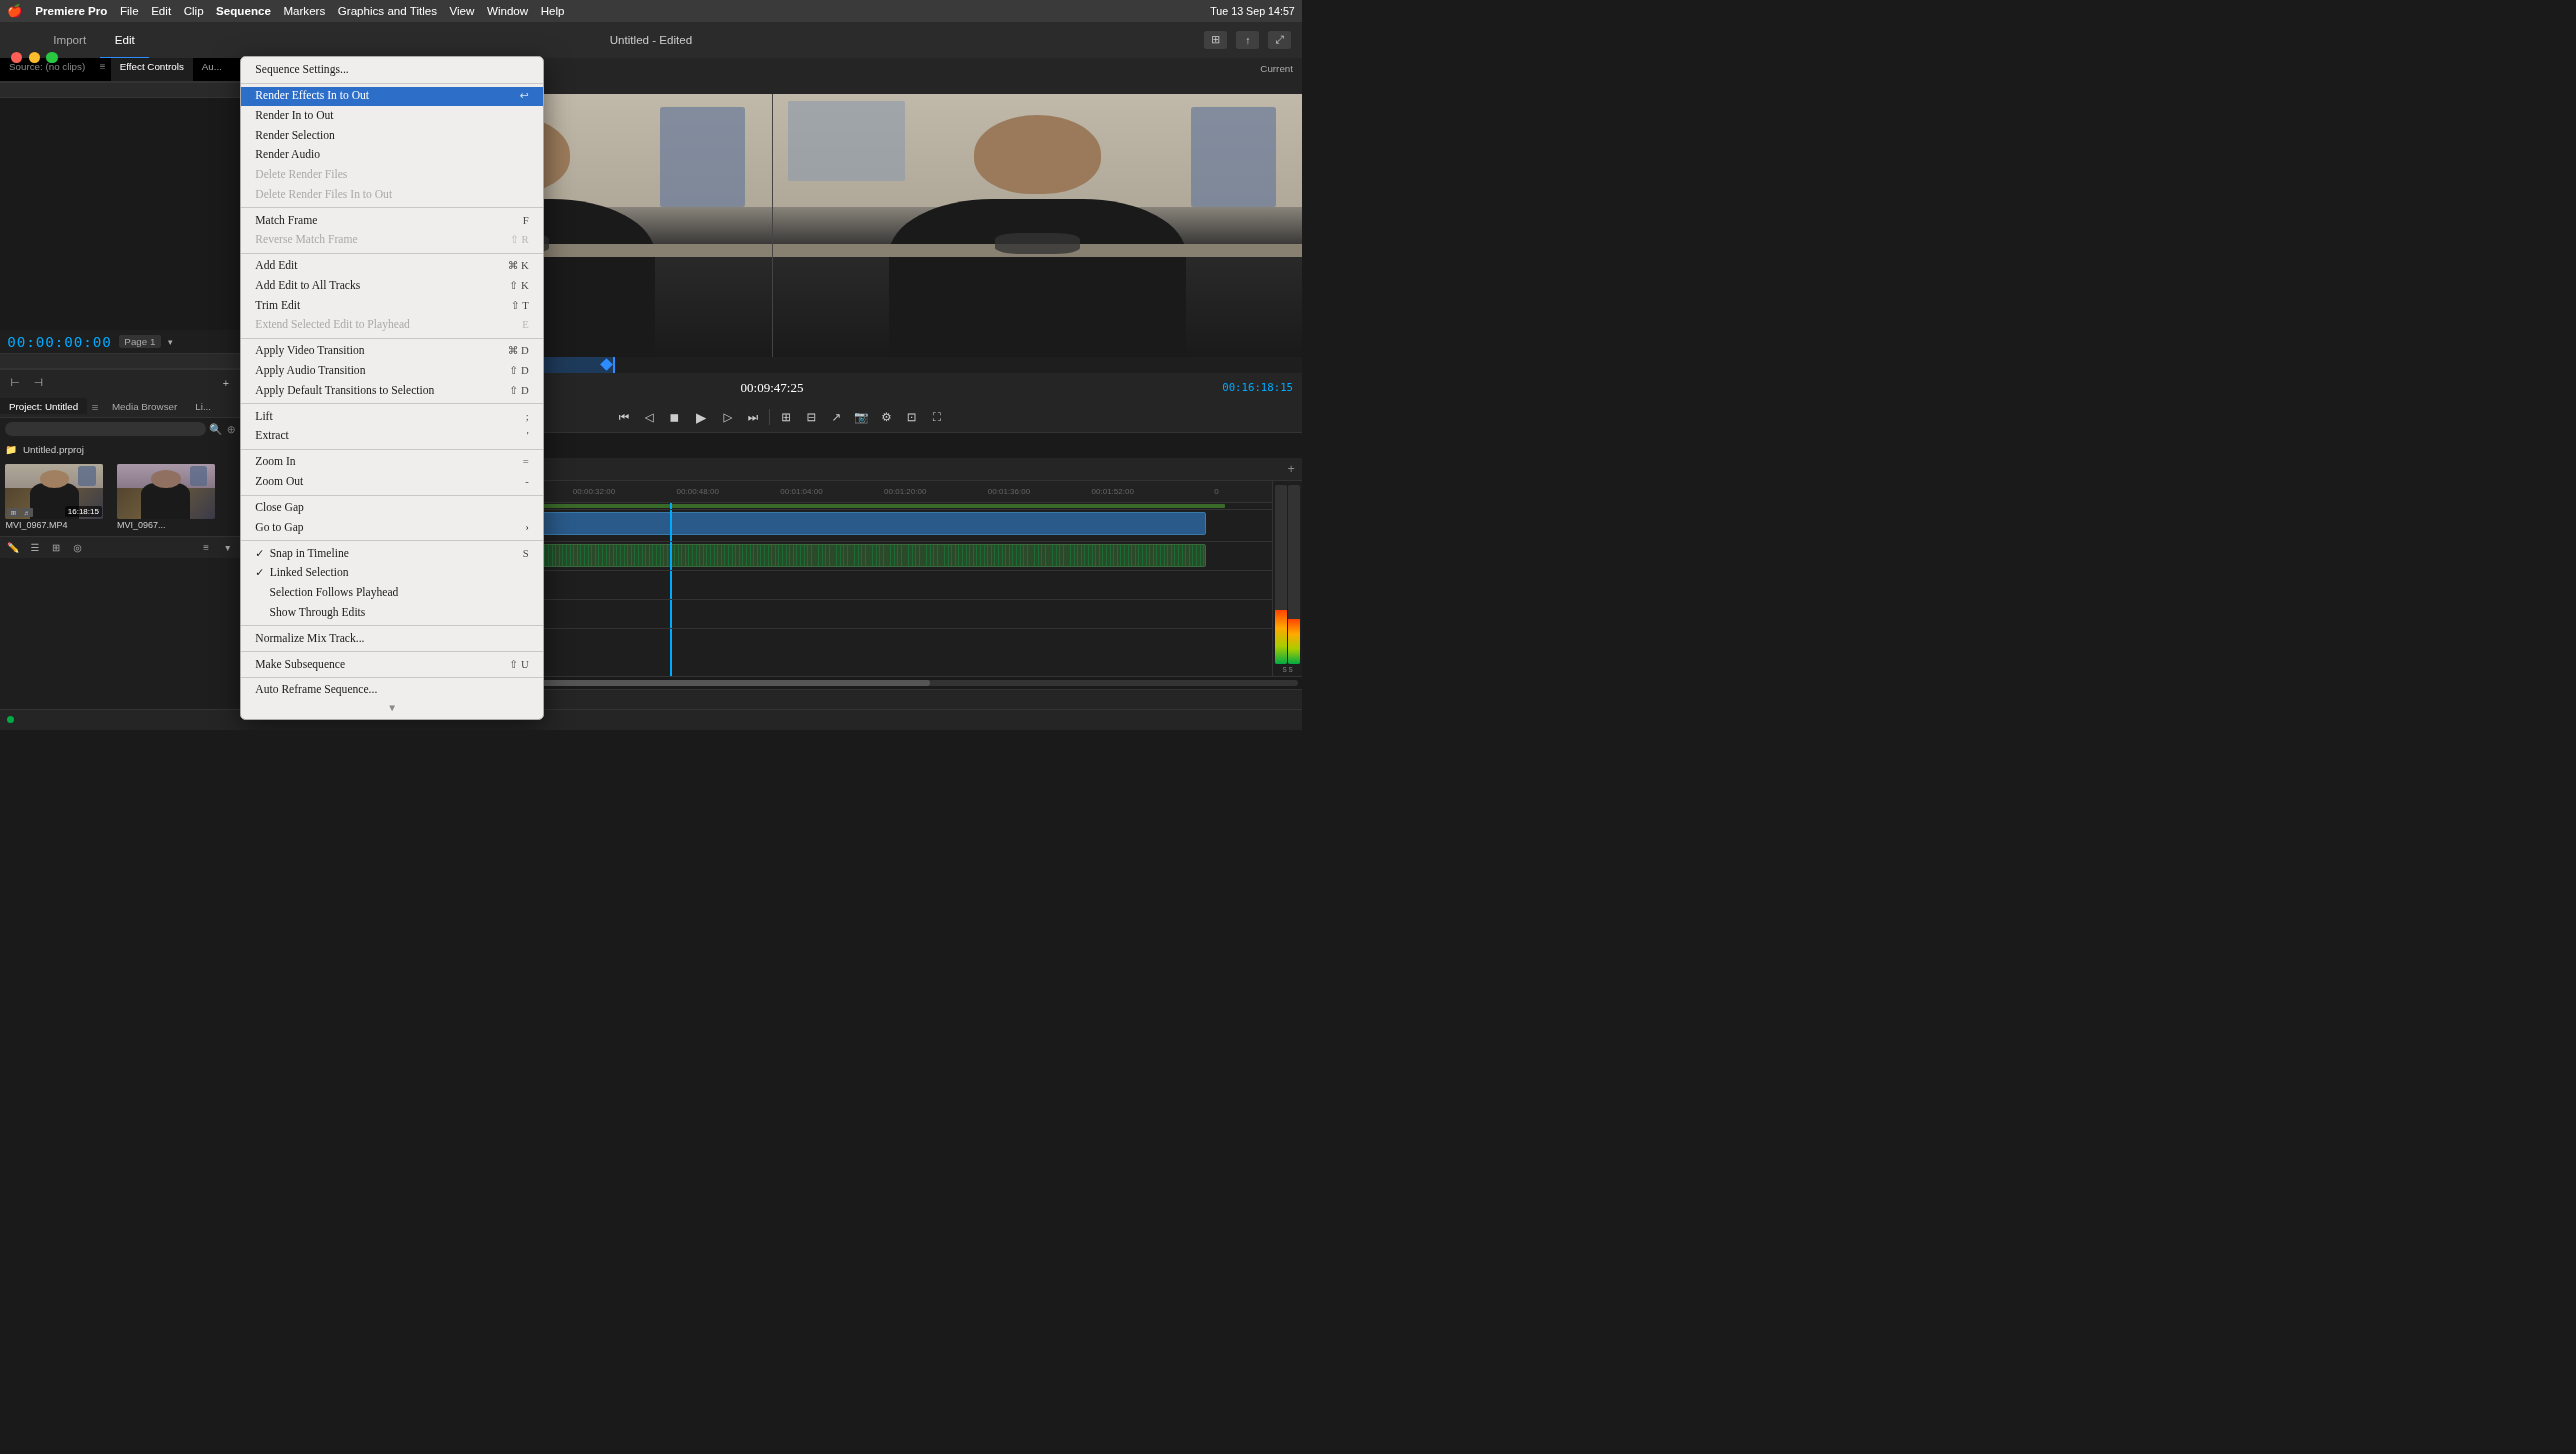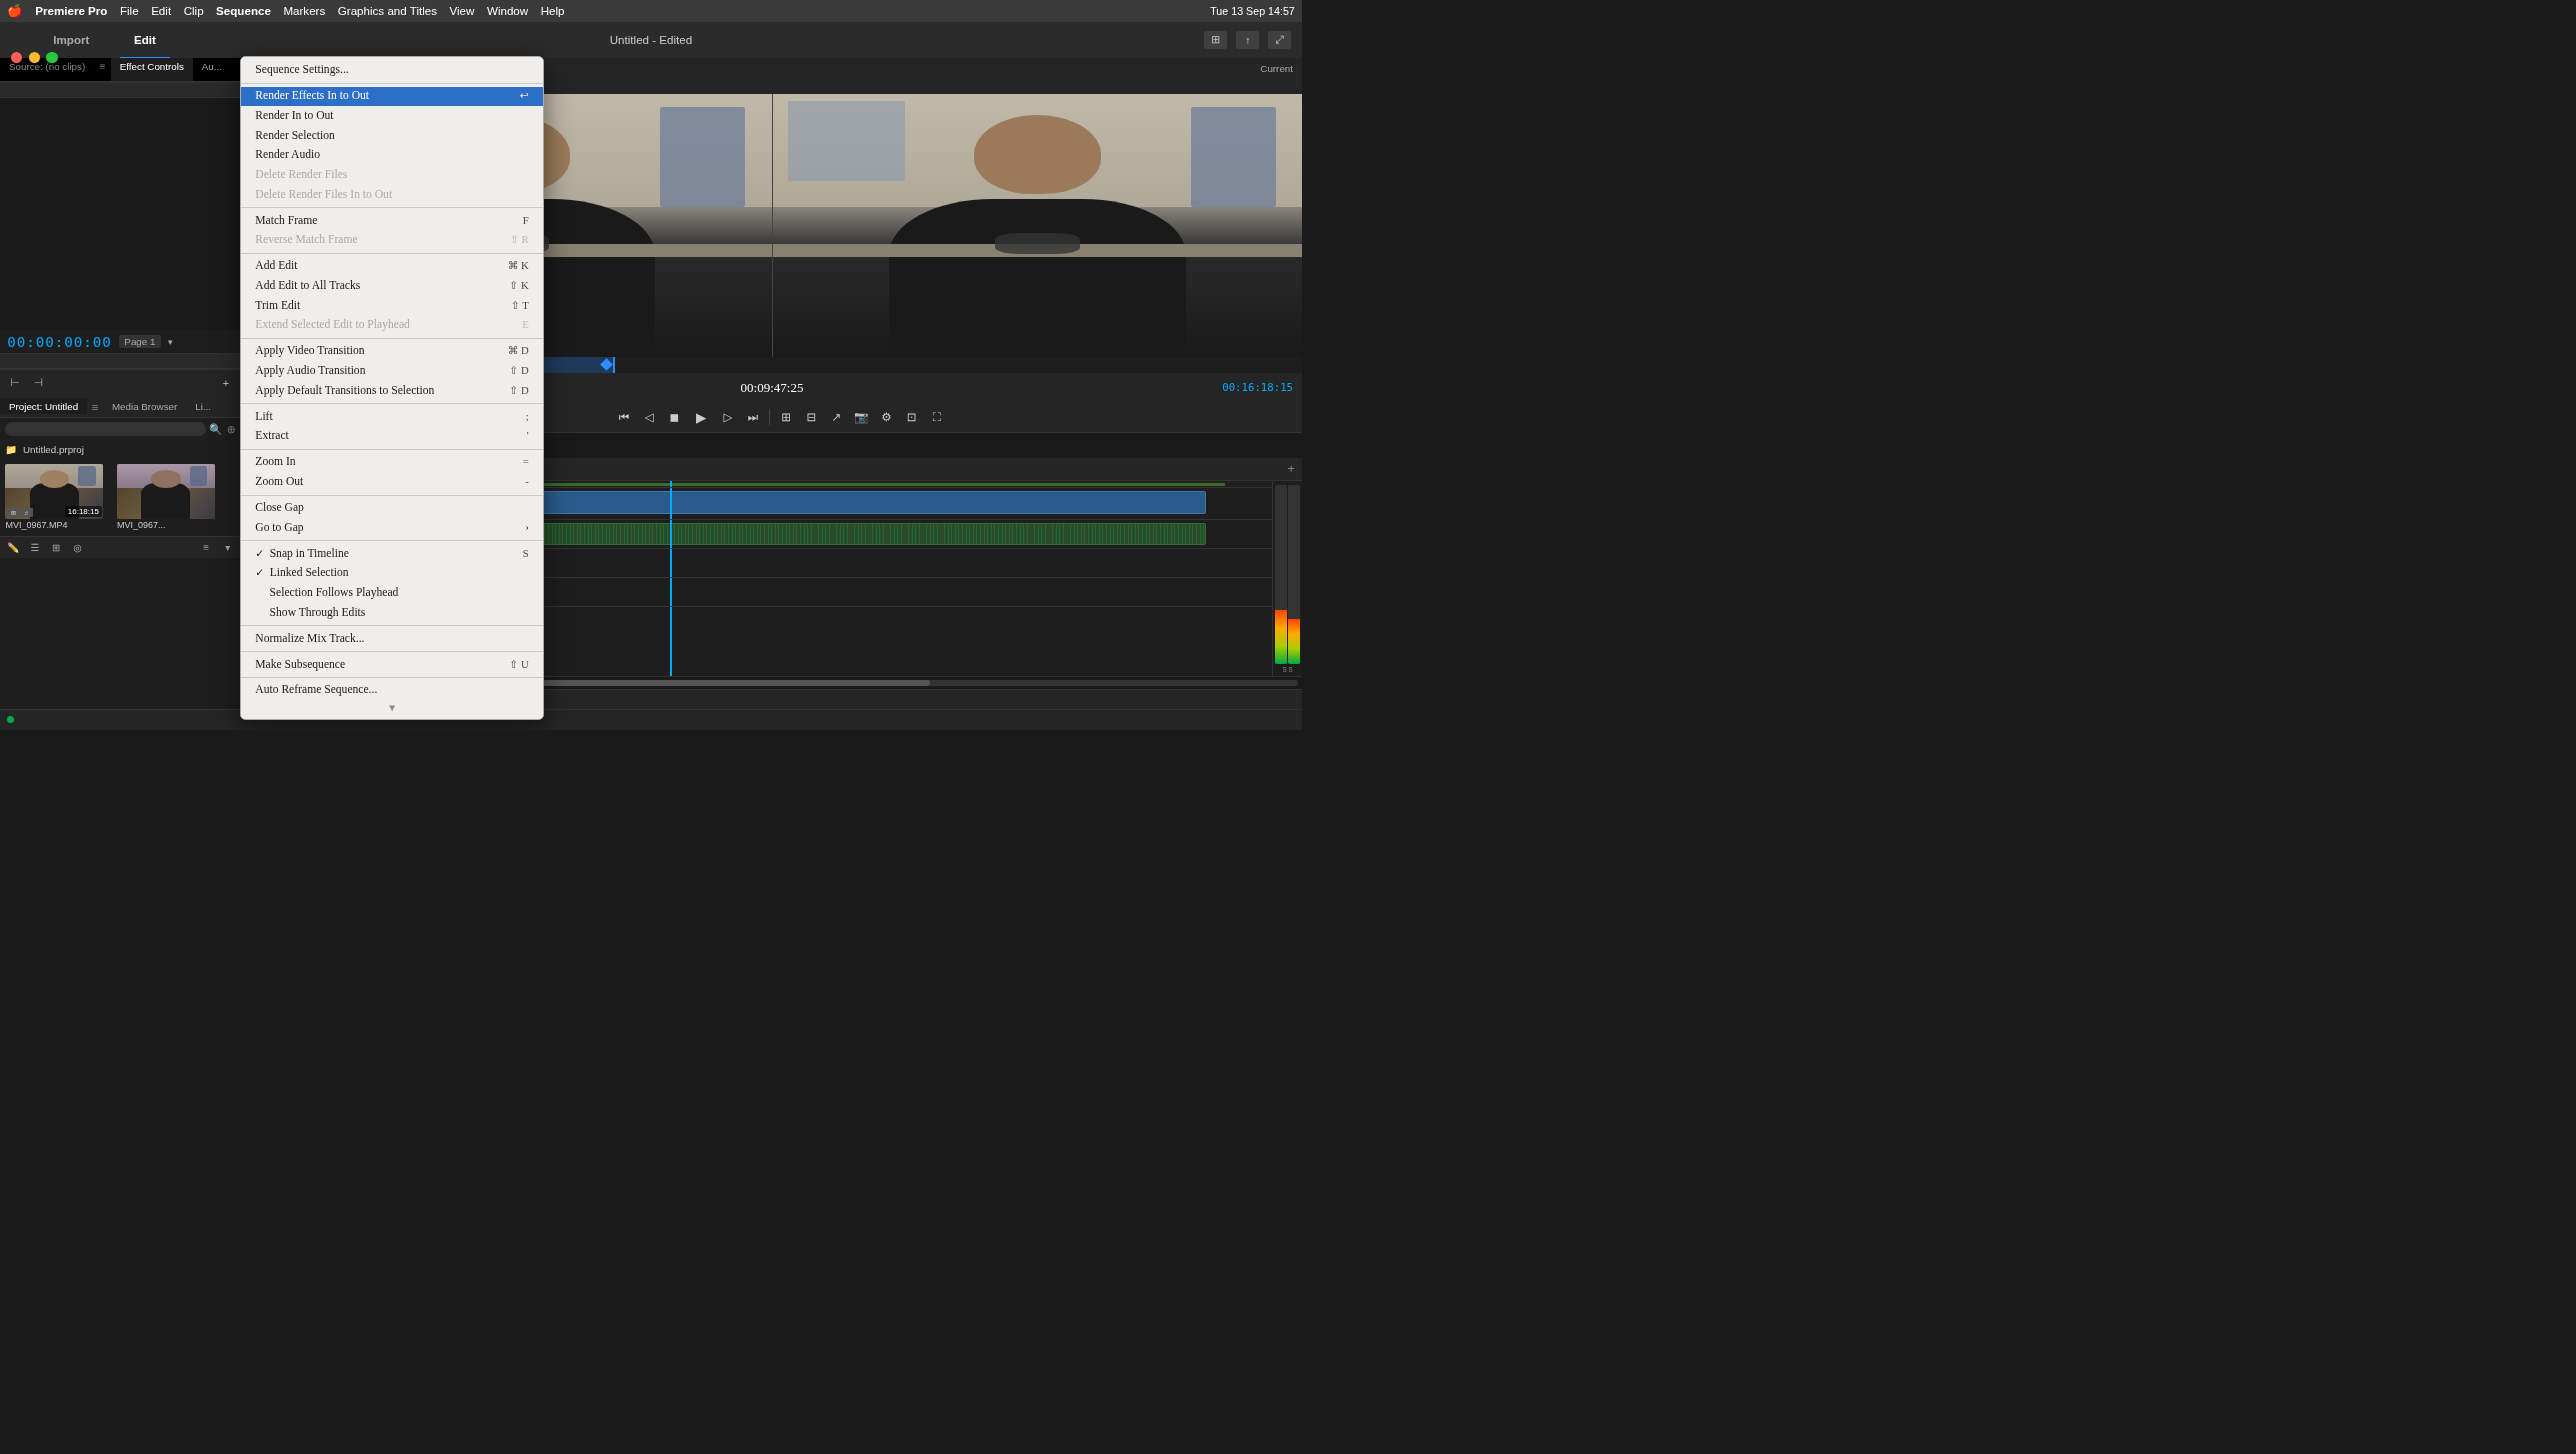--- a/index.html
+++ b/index.html
@@ -76,22 +76,21 @@
       position: absolute;
       left: 50%;
       transform: translateX(-50%);
       color: #cccccc;
       font-size: 11.6px;
     }
     .app-header-tabs {
       display: flex;
       align-items: center;
       margin-left: 39px;
-      gap: 16px;
-      font-weight: bold;
+      gap: 0;
     }
     .header-tab {
       height: 36px;
       padding: 0 14.3px;
       display: flex;
       align-items: center;
       font-size: 11.6px;
       color: #aaaaaa;
       cursor: pointer;
       border-bottom: 1.8px solid transparent;
@@ -968,20 +967,31 @@
           <div class="track-header" style="height:29px; border-bottom:0.9px solid #333;">
             <span style="font-size:8px; color:#aaa; width:10.7px; text-align:center;">M</span>
             <span style="font-size:8px; color:#aaa; width:10.7px; text-align:center;">S</span>
             <span class="track-vis-icon" style="font-size:9px;">🎙</span>
             <span class="track-label">A3</span>
           </div>
         </div>
 
         <div style="flex:1; display:flex; flex-direction:column; overflow:hidden; position:relative;">
 
+          <div class="ruler-time-row">
+            <span class="ruler-mark">00:00</span>
+            <span class="ruler-mark">00:00:16:00</span>
+            <span class="ruler-mark">00:00:32:00</span>
+            <span class="ruler-mark">00:00:48:00</span>
+            <span class="ruler-mark">00:01:04:00</span>
+            <span class="ruler-mark">00:01:20:00</span>
+            <span class="ruler-mark">00:01:36:00</span>
+            <span class="ruler-mark">00:01:52:00</span>
+            <span class="ruler-mark">0</span>
+          </div>
 
           <div style="height:7.2px; background:#1e1e1e; border-bottom:0.9px solid #333; position:relative;">
             <div style="position:absolute; left:2%; right:5%; top:1.8px; height:3.6px; background:#3a6a2a; border-radius:0.9px;"></div>
 
             <div style="position:absolute; left:36%; top:0; bottom:0; width:1.8px; background:#00aaff;"></div>
           </div>
 
           <div style="height:32px; background:#1e1e1e; border-bottom:0.9px solid #333; position:relative;">
             <div class="track-clip" style="left:2%; width:91%;">
               <span class="track-clip-label">MVI_0967.MP4 [V]</span>

